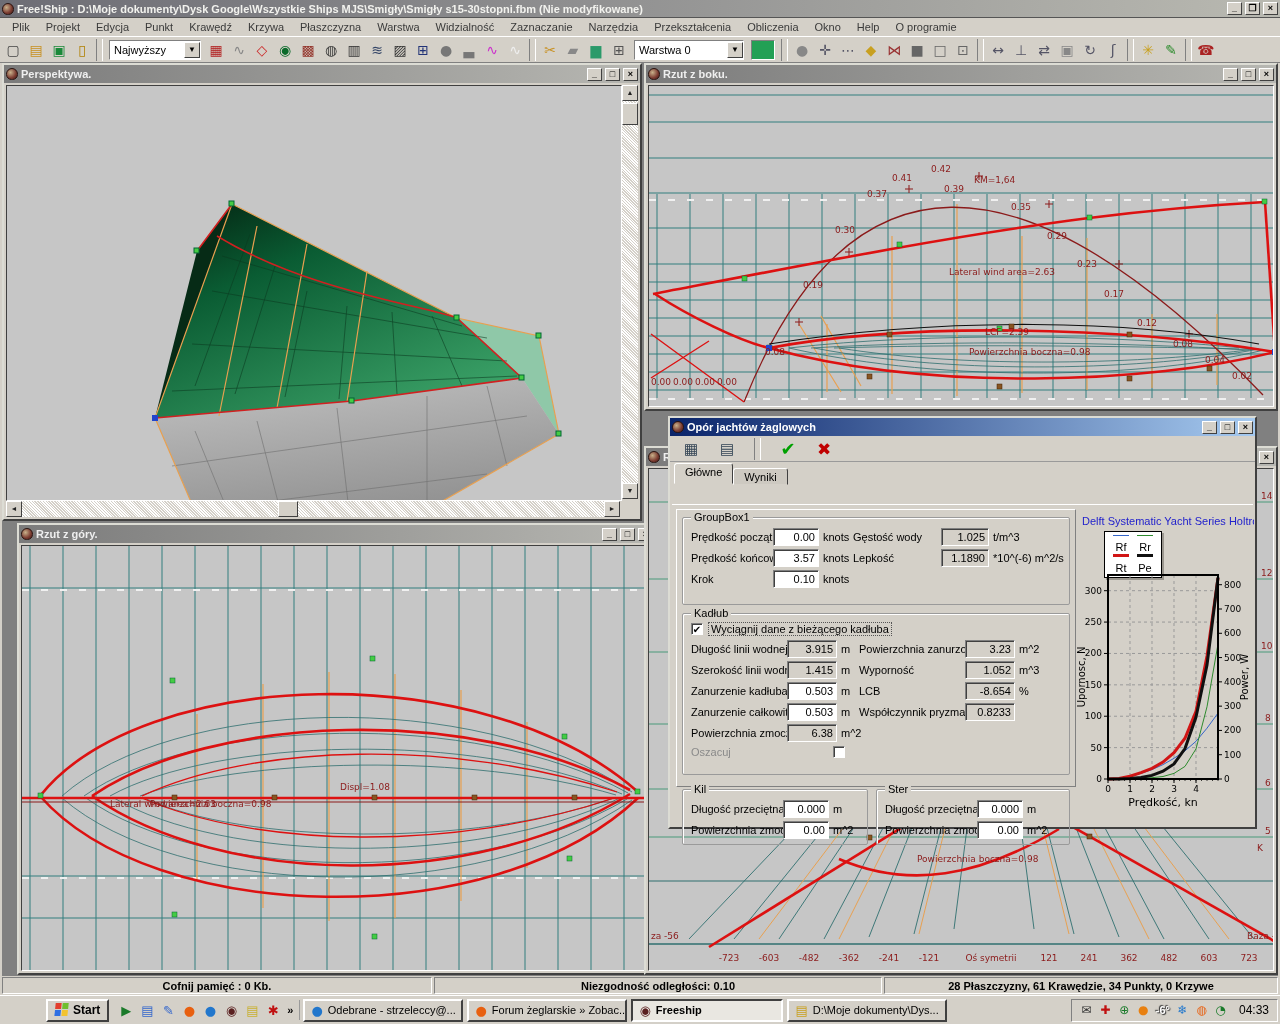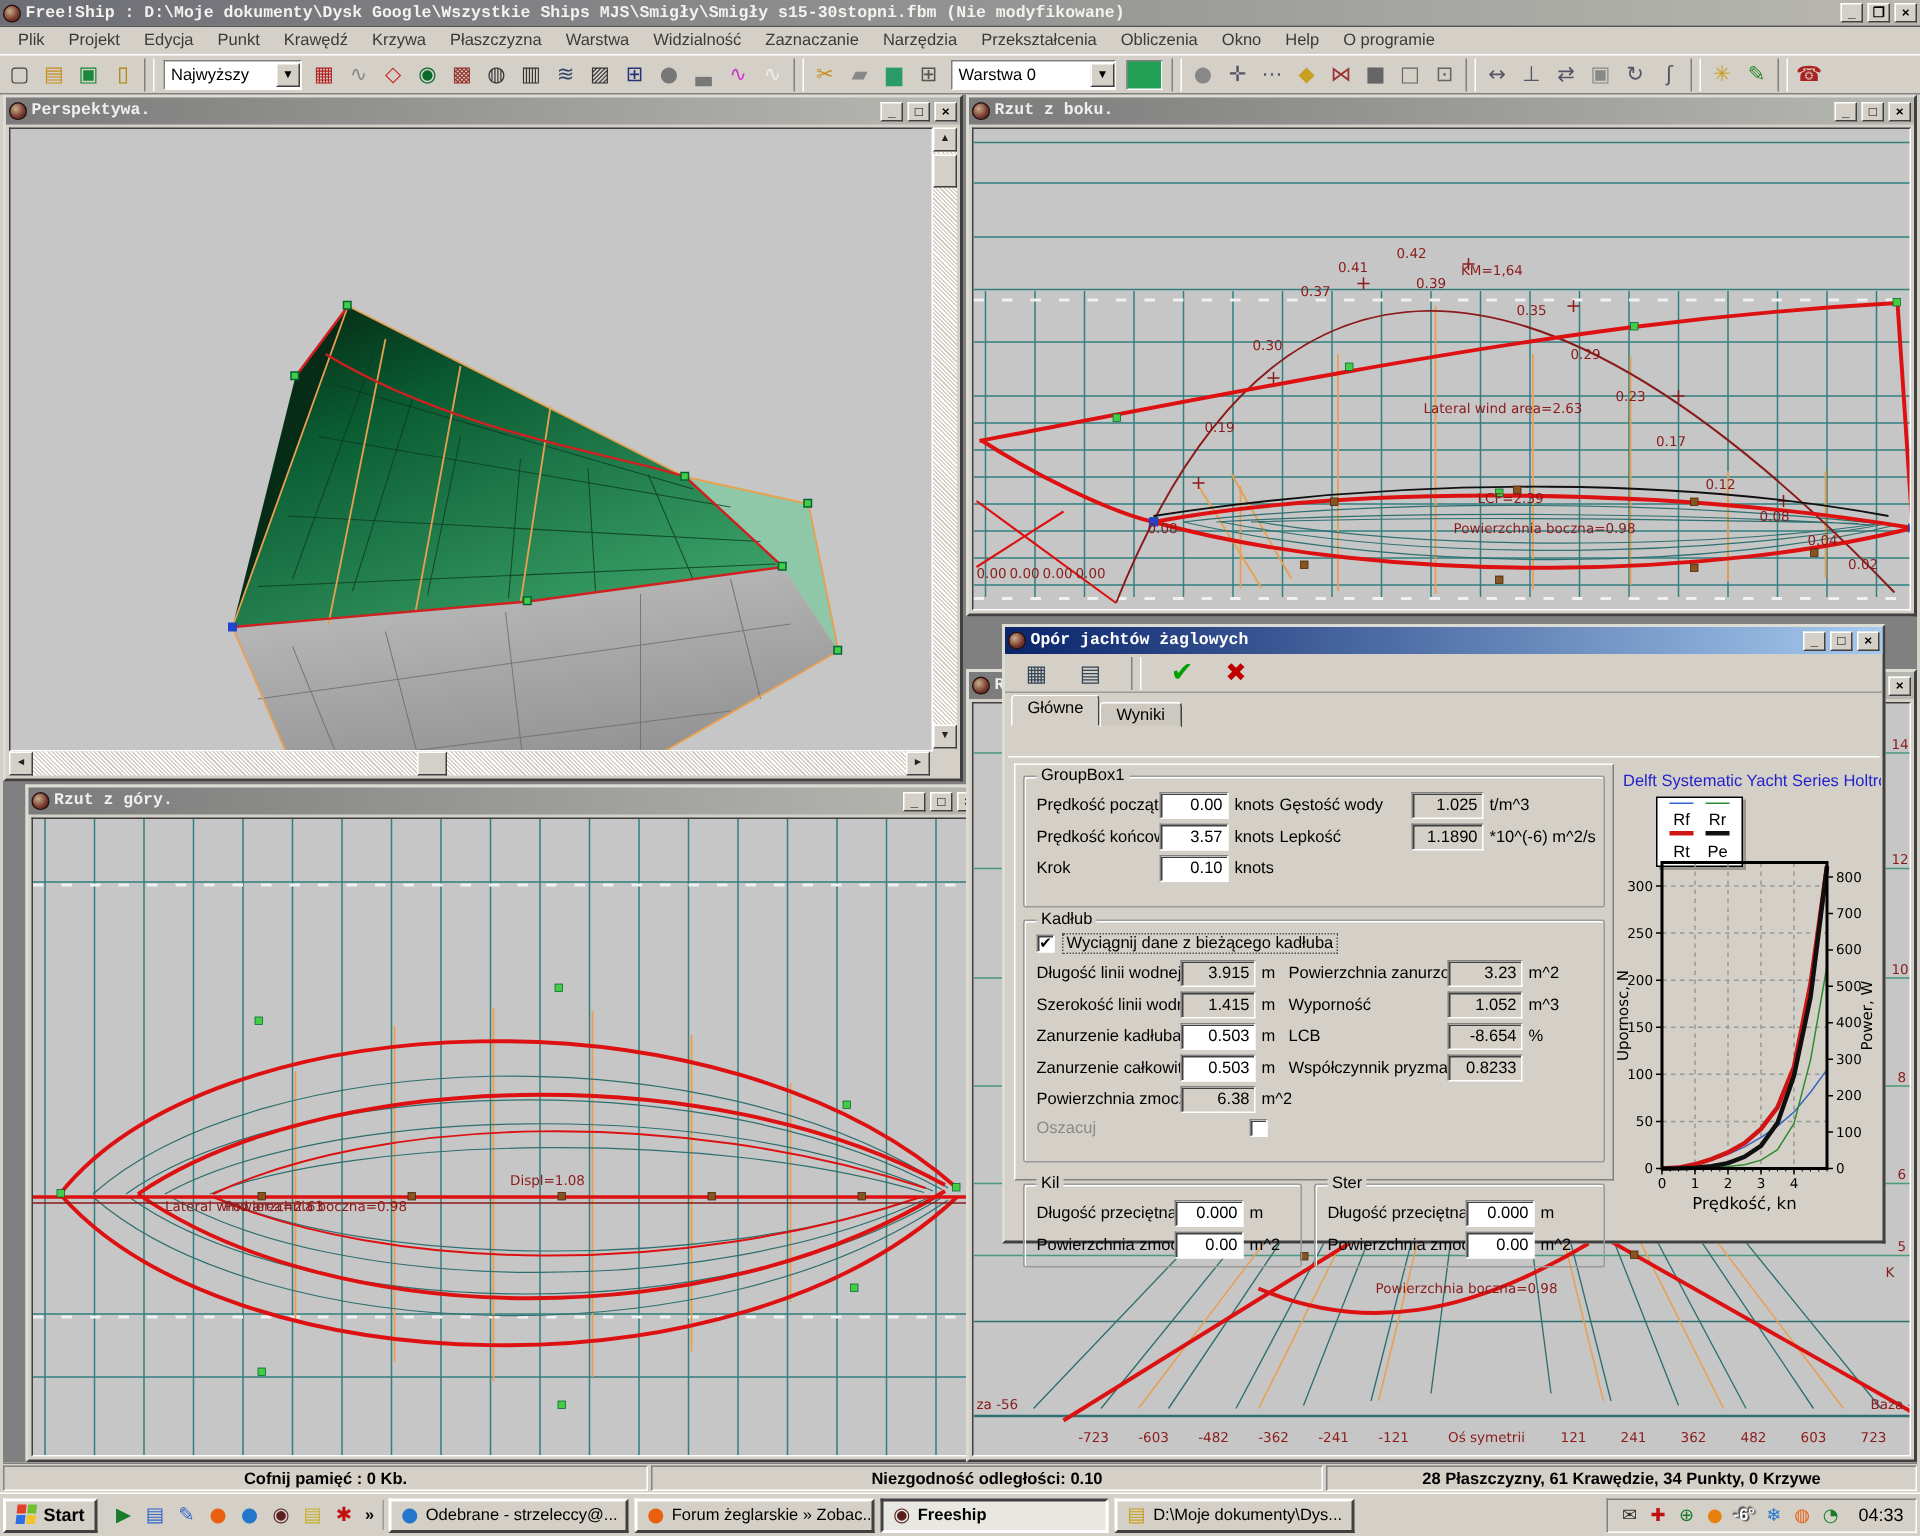--- a/index.html
+++ b/index.html
@@ -4,21 +4,21 @@
 <style>
   html,body{margin:0;padding:0;background:#000;}
   *{box-sizing:border-box;}
   #screen{position:relative;width:1280px;height:1024px;overflow:hidden;
     font-family:"Liberation Sans",sans-serif;font-size:11px;background:#d4d0c8;color:#000;}
   .titlebar{height:18px;display:flex;align-items:center;gap:3px;padding:0 2px;color:#fff;
     font-weight:bold;font-size:11px;white-space:nowrap;overflow:hidden;}
   .t-inactive{background:linear-gradient(90deg,#7b7b7b,#b7b7b2);color:#efefef;}
   .t-main{background:linear-gradient(90deg,#6d6d75,#b9b9b1);color:#f2f2ee;}
   .t-active{background:linear-gradient(90deg,#0a246a,#a6caf0);}
-  .tb-caption{flex:1;overflow:hidden;text-overflow:ellipsis;font-family:Liberation Mono, monospace;}
+  .tb-caption{flex:1;overflow:hidden;text-overflow:ellipsis;}
   .wbtn{width:15px;height:13px;background:#d4d0c8;border:1px solid;border-color:#fff #404040 #404040 #fff;
     font-size:9px;line-height:10px;text-align:center;color:#000;font-weight:bold;flex:0 0 auto;}
   .pear{width:12px;height:12px;border-radius:50% 50% 46% 46%;flex:0 0 auto;
     background:radial-gradient(circle at 35% 35%,#c8b08a,#7a3a30 60%,#441d18);border:1px solid #2a1410;}
   
   #menubar{height:18px;display:flex;align-items:center;gap:0;padding:0 4px;background:#d4d0c8;color:#3a3a3a;}
   #menubar span{padding:1px 8px;}
   #toolbar{height:27px;display:flex;align-items:center;gap:1px;background:#d4d0c8;padding:1px 2px;
     border-top:1px solid #fff;border-bottom:1px solid #808080;}
   .tb-btn{width:22px;height:22px;display:inline-flex;align-items:center;justify-content:center;
@@ -69,21 +69,21 @@
   .lg-sw{width:16px;flex:0 0 auto;}
   
   #statusbar{position:absolute;left:2px;bottom:29px;width:1276px;height:20px;display:flex;gap:2px;
     background:#d4d0c8;padding:1px 0;border-top:1px solid #808080;}
   .status-pane{border:1px solid;border-color:#808080 #fff #fff #808080;display:flex;align-items:center;
     justify-content:center;font-weight:bold;font-size:11px;white-space:nowrap;overflow:hidden;}
   
   #taskbar{position:absolute;left:0;bottom:0;width:1280px;height:29px;background:#d4d0c8;
     border-top:1px solid #fff;display:flex;align-items:center;gap:3px;padding:0 2px;}
   #start{height:23px;display:flex;align-items:center;gap:4px;padding:0 7px;font-weight:bold;font-size:12px;
-    background:#d4d0c8;border:2px solid;border-color:#fff #404040 #404040 #fff;}
+    background:#d4d0c8;border:2px solid;border-color:#fff #404040 #404040 #fff;margin-left:44px;}
   .winflag{width:14px;height:14px;display:grid;grid-template-columns:6px 6px;grid-template-rows:6px 6px;gap:1px;transform:skewX(-6deg);}
   .winflag i{display:block;}
   .ql{display:flex;align-items:center;gap:2px;padding:0 4px;border-right:1px solid #9a9a9a;}
   .ql .tb-btn{width:20px;height:20px;font-size:13px;}
   .taskbtn{height:23px;min-width:152px;max-width:160px;display:flex;align-items:center;gap:5px;padding:0 6px;
     background:#d4d0c8;border:2px solid;border-color:#fff #404040 #404040 #fff;white-space:nowrap;overflow:hidden;}
   .taskbtn.active{border-color:#404040 #fff #fff #404040;background:#e9e7e1;font-weight:bold;}
   .task-ic{font-family:"DejaVu Sans",sans-serif;font-size:13px;flex:0 0 auto;}
   #tray{margin-left:auto;height:23px;display:flex;align-items:center;gap:4px;padding:0 8px 0 6px;
     border:1px solid;border-color:#808080 #fff #fff #808080;}

